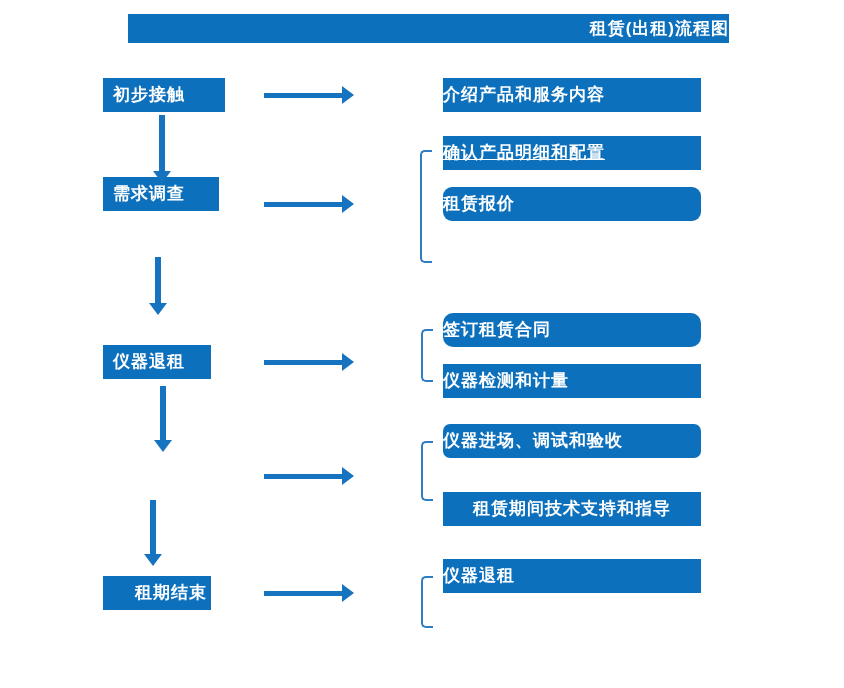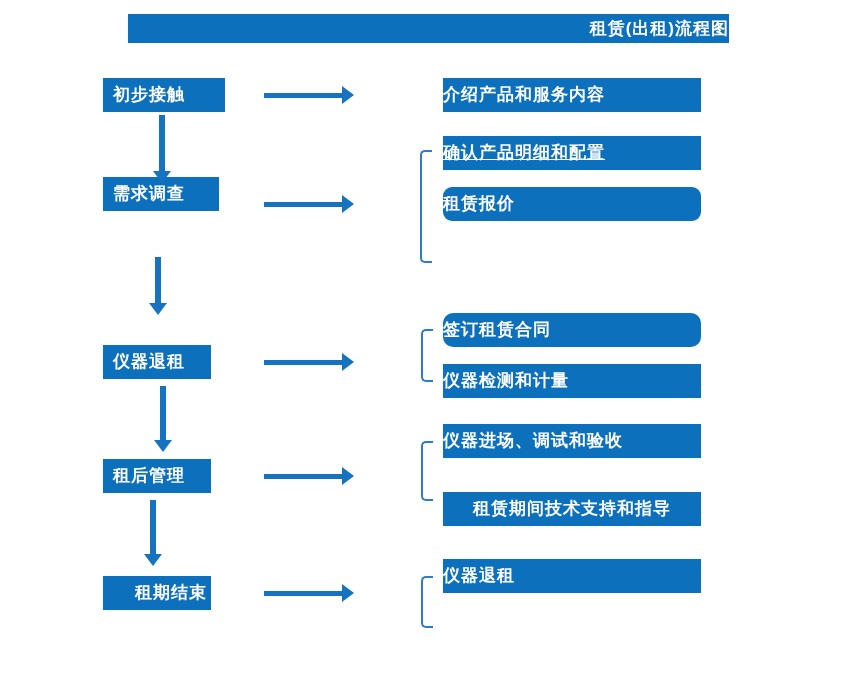--- a/index.html
+++ b/index.html
@@ -41,21 +41,20 @@
 </head>
 <body>
 
 <div class="canvas">
 
   <div class="titlebar">租赁(出租)流程图</div>
 
   <div class="lbox" style="left:103px;top:78px;width:122px;">初步接触</div>
   <div class="lbox" style="left:103px;top:177px;width:116px;">需求调查</div>
   <div class="lbox" style="left:103px;top:345px;width:108px;">仪器退租</div>
-  <div class="lbox" style="left:103px;top:459px;width:108px;">租后管理</div>
   <div class="lbox" style="left:103px;top:576px;width:108px;padding-left:32px;">租期结束</div>
 
   <div class="varrow" style="left:153px;top:115px;width:18px;height:68px;">
     <div class="shaft" style="height:56px;"></div>
       <div class="head" style="top:56px;"></div>
   </div>
   <div class="varrow" style="left:149px;top:257px;width:18px;height:58px;">
     <div class="shaft" style="height:46px;"></div>
       <div class="head" style="top:46px;"></div>
   </div>
@@ -92,17 +91,17 @@
   <div class="bracket" style="left:420px;top:150px;height:113px;"></div>
   <div class="bracket" style="left:421px;top:329px;height:53px;"></div>
   <div class="bracket" style="left:421px;top:441px;height:60px;"></div>
   <div class="bracket" style="left:421px;top:576px;height:52px;"></div>
 
   <div class="rbox" style="top:78px;">介绍产品和服务内容</div>
   <div class="rbox" style="top:136px;text-decoration:underline;">确认产品明细和配置</div>
   <div class="rbox" style="top:187px;border-radius:9px;">租赁报价</div>
   <div class="rbox" style="top:313px;border-radius:10px;">签订租赁合同</div>
   <div class="rbox" style="top:364px;">仪器检测和计量</div>
-  <div class="rbox" style="top:424px;">仪器进场、调试和验收</div>
+  <div class="rbox" style="top:424px;border-radius:7px;">仪器进场、调试和验收</div>
   <div class="rbox" style="top:492px;text-align:center;">租赁期间技术支持和指导</div>
   <div class="rbox" style="top:559px;">仪器退租</div>
 
 </div>
 
 </body></html>

